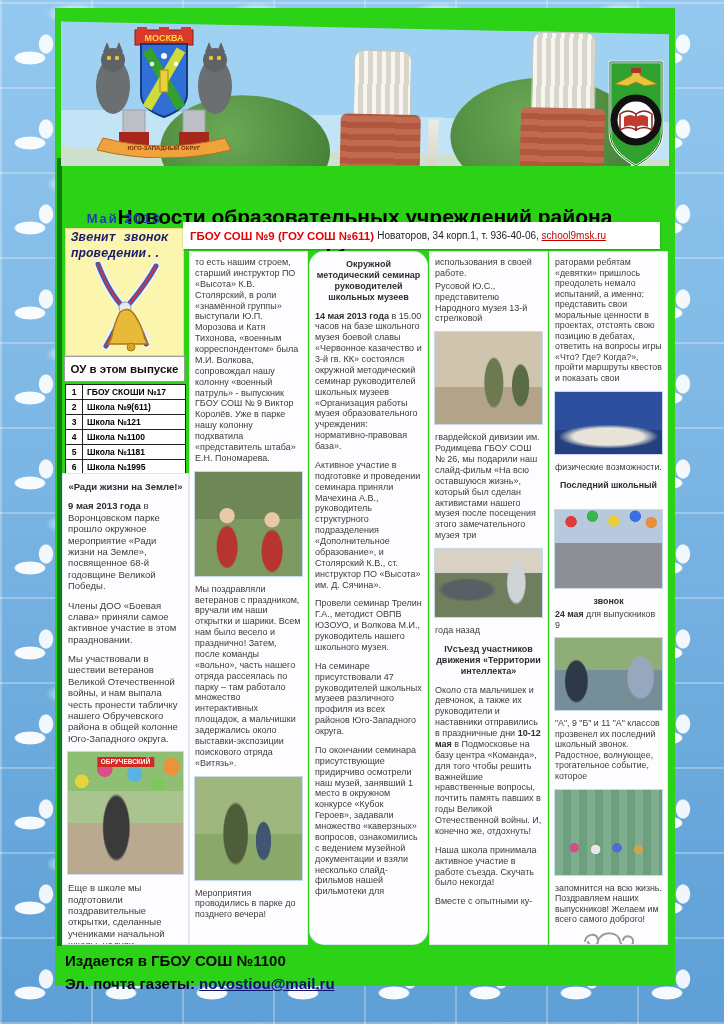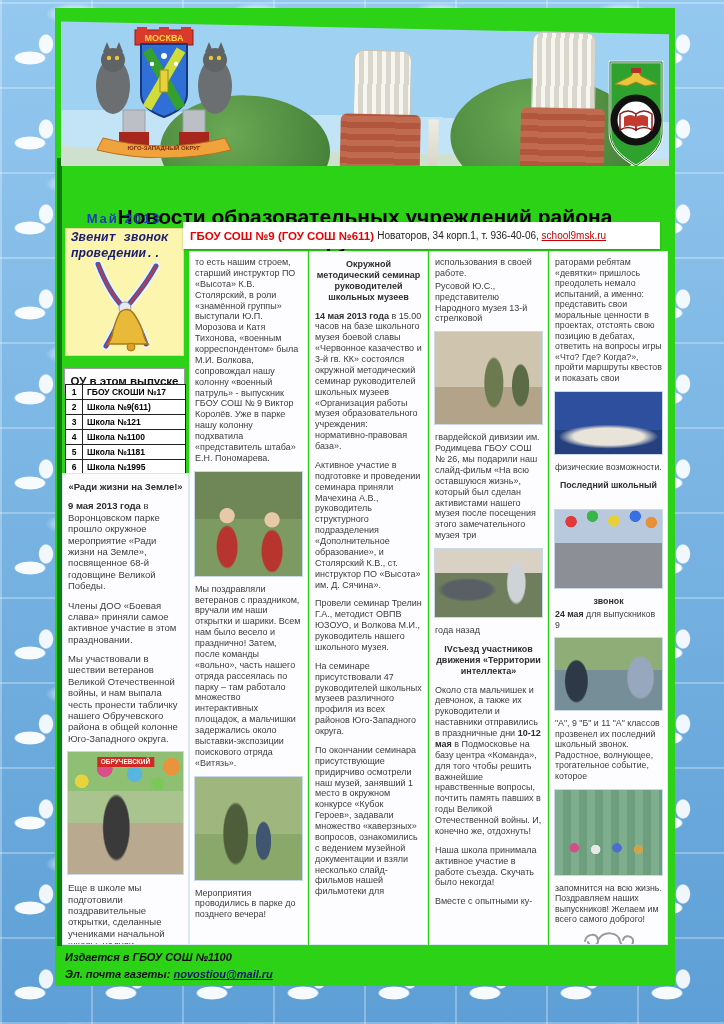--- a/index.html
+++ b/index.html
@@ -35,40 +35,40 @@
 
   .month{position:absolute;left:8px;top:203px;width:122px;text-align:center;
     color:#1b3fae;font-weight:bold;font-size:13px;letter-spacing:2px;}
 
   .card{position:absolute;left:10px;top:220px;width:119px;height:128px;background:#fbf5ad;
     box-shadow:0 0 0 1px #e4dc8f inset;}
   .script{font-family:Liberation Mono, monospace;font-style:italic;font-weight:bold;
     color:#1c1c6e;font-size:12.5px;padding:3px 0 0 6px;line-height:1.25;}
   .bellwrap{position:absolute;left:0;right:0;top:34px;text-align:center;}
 
-  .issuehead{position:absolute;left:10px;top:361px;width:119px;height:24px;background:#fff;
+  .issuehead{position:absolute;left:10px;top:349px;width:119px;height:24px;background:#fff;
     font-weight:bold;font-size:11.5px;text-align:center;line-height:24px;color:#111;
     box-shadow:0 0 0 1px #9a9a9a;}
   .schooltable{position:absolute;left:10px;top:376px;width:119px;background:#fff;border:1px solid #222;}
   .srow{display:flex;height:14px;border-bottom:1px solid #222;align-items:center;}
   .srow:last-child{border-bottom:none;}
   .snum{width:16px;border-right:1px solid #222;text-align:center;font-weight:bold;font-size:8.5px;flex:none;align-self:stretch;line-height:14px;}
   .sname{font-weight:bold;font-size:8.5px;padding-left:4px;white-space:nowrap;}
 
   .banner{position:absolute;left:128px;top:214px;width:477px;height:27px;background:#fff;
     display:flex;align-items:center;padding-left:7px;box-sizing:border-box;box-shadow:0 1px 2px rgba(0,0,0,.25);}
   .banner .bname{color:#e60000;font-weight:bold;font-size:11.5px;white-space:pre;}
   .banner .binfo{color:#222;font-size:10px;white-space:pre;}
   .banner .blink{color:#c40000;font-size:10px;text-decoration:underline;white-space:pre;}
 
   .acol{position:absolute;background:#fdfdff;box-shadow:0 0 0 1px #dce8f4;
     padding:5px 5px;box-sizing:border-box;overflow:hidden;color:#3c3c3e;}
   #col1{left:8px;top:466px;width:125px;height:470px;font-size:9.5px;line-height:1.2;}
   #col2{left:135px;top:244px;width:117px;height:692px;font-size:9px;line-height:1.21;}
-  #col3{left:255px;top:244px;width:117px;height:692px;font-size:9px;line-height:1.21;}
+  #col3{left:255px;top:244px;width:117px;height:692px;font-size:9px;line-height:1.21;border-radius:14px;}
   #col4{left:375px;top:244px;width:117px;height:692px;font-size:9px;line-height:1.21;}
   #col5{left:495px;top:244px;width:117px;height:692px;font-size:8.8px;line-height:1.2;}
   .acol p{margin:0 0 8px 0;}
   .acol h3{margin:2px 0 8px 0;font-size:inherit;text-align:center;color:#2e2e30;}
   .acol b{color:#2e2e30;}
 
   .ph{position:relative;width:100%;margin:2px 0 8px 0;box-shadow:0 0 0 1px #c9d8ea;box-sizing:border-box;}
   .ph-parade{height:122px;background:
     radial-gradient(circle 7px at 12% 24%, #e9d33c 95%, rgba(0,0,0,0) 100%),
     radial-gradient(circle 8px at 32% 14%, #d94f8a 95%, rgba(0,0,0,0) 100%),
@@ -112,21 +112,21 @@
     radial-gradient(ellipse 12px 22px at 20% 60%, #2e3947 90%, rgba(0,0,0,0) 100%),
     linear-gradient(180deg,#8fae77 0 45%,#768e98 45% 100%);}
   .ph-curtain{height:85px;background:
     radial-gradient(circle 5px at 18% 68%, #d34f8a 90%, rgba(0,0,0,0) 100%),
     radial-gradient(circle 5px at 38% 70%, #e8e8e8 90%, rgba(0,0,0,0) 100%),
     radial-gradient(circle 5px at 58% 68%, #4a6fd0 90%, rgba(0,0,0,0) 100%),
     radial-gradient(circle 5px at 78% 70%, #d0a44a 90%, rgba(0,0,0,0) 100%),
     repeating-linear-gradient(90deg,#7fae8e 0 8px,#6d9e7d 8px 16px);}
   .flourish{text-align:center;margin-top:2px;}
 
-  .footer{position:absolute;left:10px;top:941px;width:420px;color:#0b0b0b;font-size:11px;font-weight:bold;line-height:1.55;font-style:italic;}
+  .footer{position:absolute;left:10px;top:941px;width:420px;color:#0b0b0b;font-size:15px;font-weight:bold;line-height:1.55;}
   .footer .mail{color:#13136b;text-decoration:underline;}
 </style>
 </head>
 <body>
 
 <div class="page">
   <div class="leftstrip"></div>
 
   <div class="collage">
     <div class="strip">

